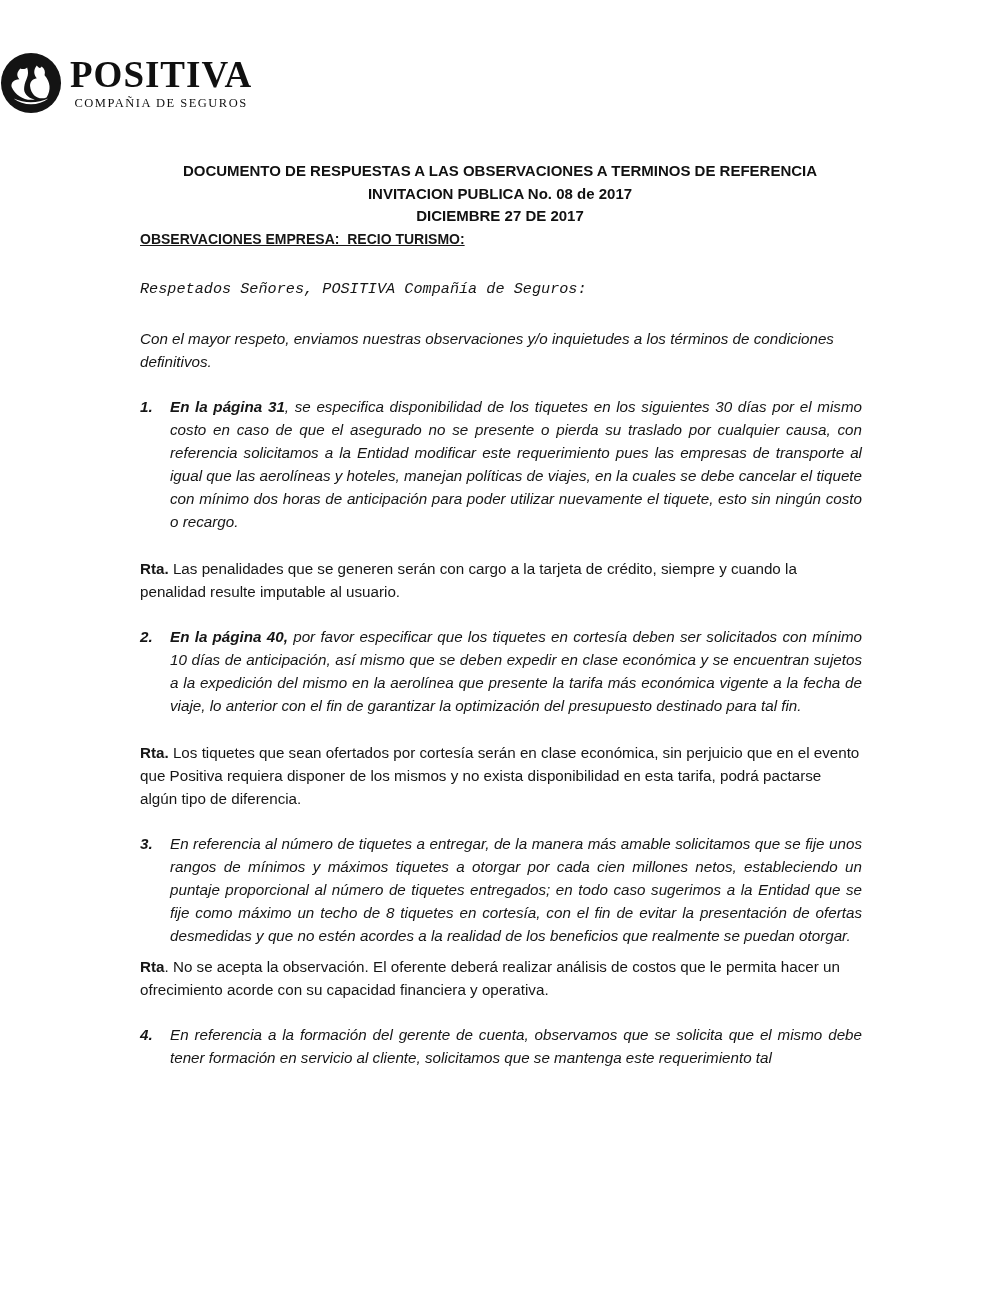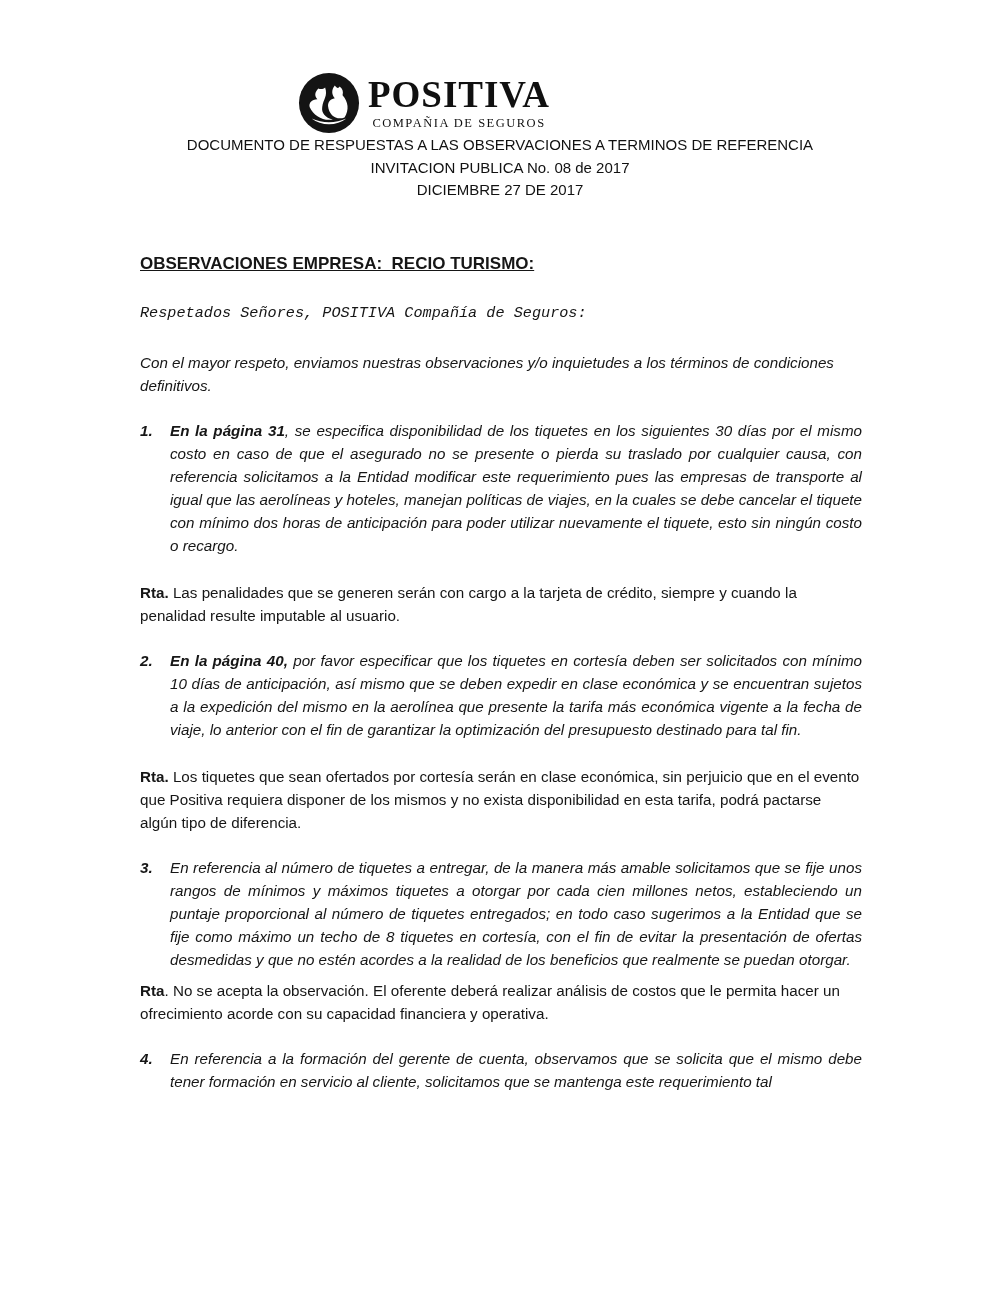--- a/index.html
+++ b/index.html
@@ -7,23 +7,23 @@
     position:relative;
     width:1000px;
     height:1294px;
     background:#ffffff;
     color:#161616;
     font-family:"Liberation Sans", sans-serif;
     overflow:hidden;
   }
   
   .logo-row{
-    padding-top:72px;
+    padding-top:52px;
     display:flex;
-    justify-content:center;
+    justify-content:flex-start;
     padding-right:152px;
   }
   .logo{
     display:flex;
     align-items:center;
     gap:8px;
   }
   .logo-mark{width:62px;height:62px;flex:none;}
   .logo-text{display:flex;flex-direction:column;align-items:center;}
   .logo-name{
@@ -37,39 +37,39 @@
   .logo-tagline{
     font-family:Liberation Serif, serif;
     font-size:12.5px;
     letter-spacing:1.5px;
     color:#101010;
     margin-top:2px;
     font-variant:small-caps;
   }
   
   .title-block{
+    margin-top:46px;
     text-align:center;
-    font-weight:normal;
+    font-weight:bold;
     font-size:15px;
     line-height:22.5px;
     color:#111;
   }
   
   .content{
     width:722px;
     margin-left:140px;
     font-size:15.2px;
     line-height:23px;
   }
   .section-heading{
-    margin-top:50px;
     font-weight:bold;
     text-decoration:underline;
     white-space:pre-wrap;
-    font-size:17px;
+    font-size:14px;
   }
   .salutation{
     margin-top:27px;
     font-style:italic;
   }
   .intro{
     margin-top:26px;
     font-style:italic;
     text-align:left;
   }

